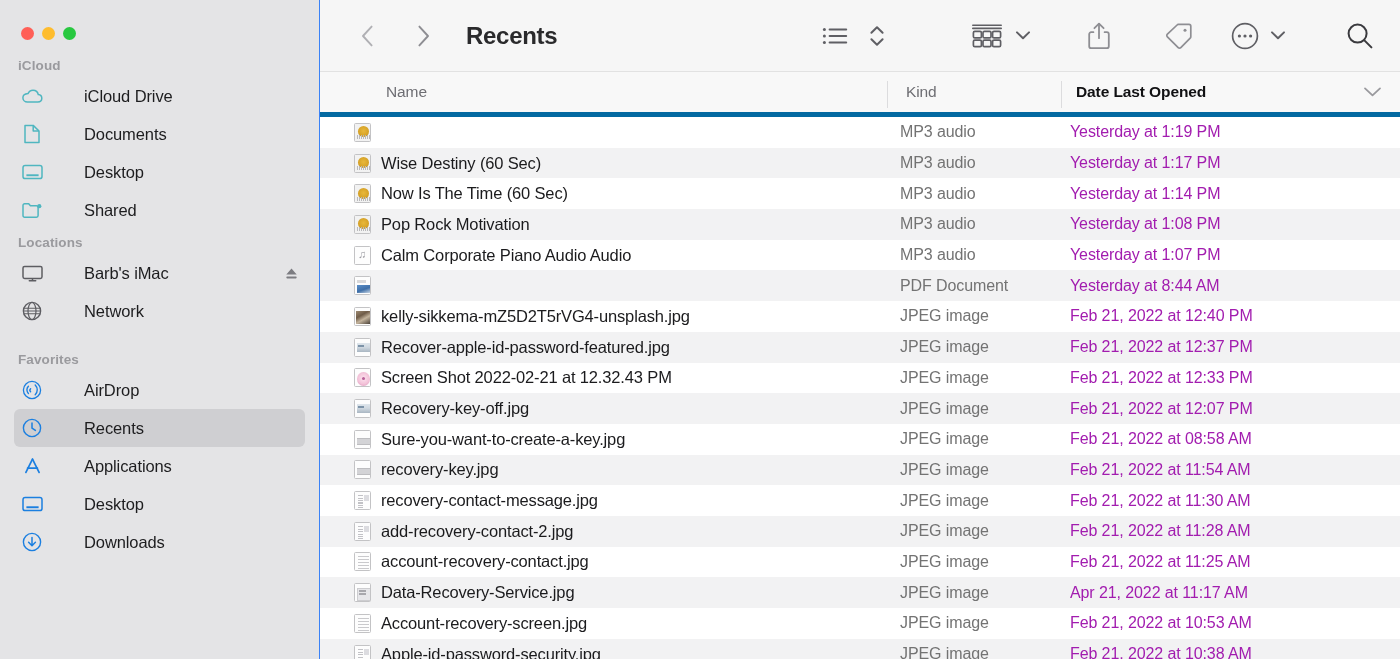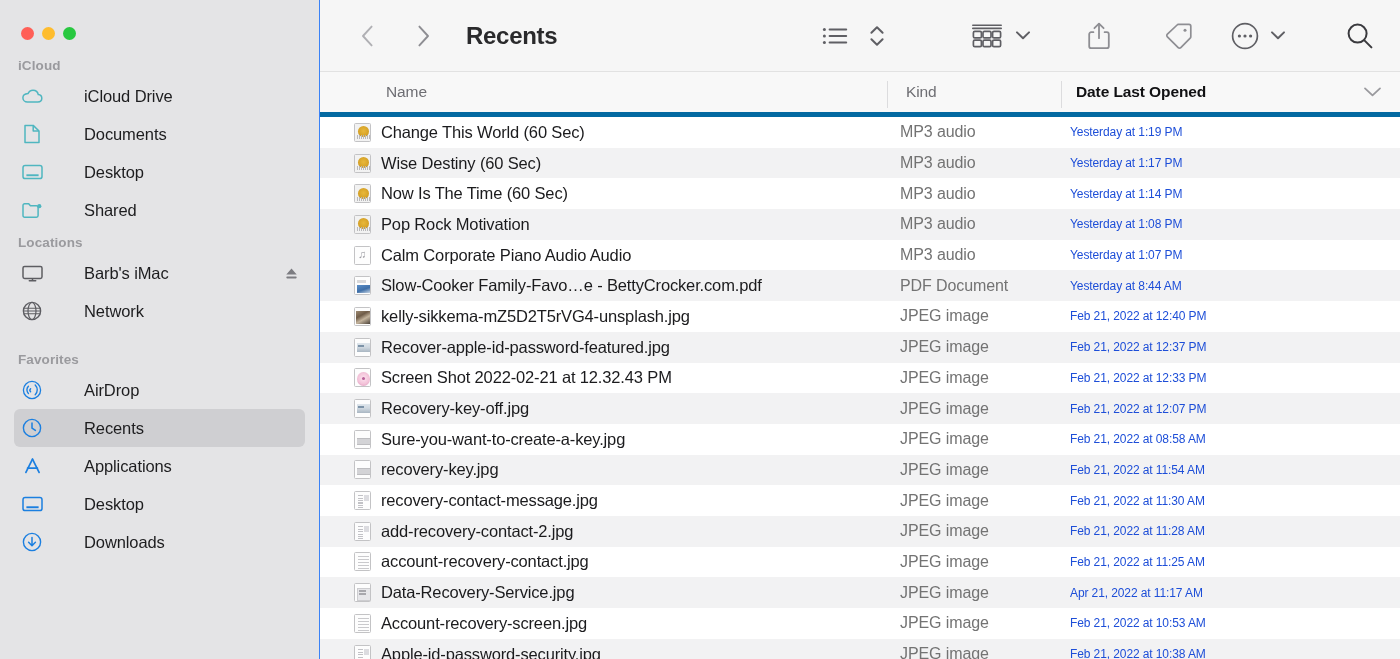--- a/index.html
+++ b/index.html
@@ -109,21 +109,21 @@
   .r-name {
     font-size:16.5px; color:#1b1b1d; letter-spacing:-.15px;
     white-space:nowrap; overflow:hidden;
   }
   .r-kind {
     position:absolute; left:580px;
     font-size:16px; color:#737373; letter-spacing:-.1px; white-space:nowrap;
   }
   .r-date {
     position:absolute; left:750px;
-    font-size:12px; color:#1d4ed8; letter-spacing:-.1px; white-space:nowrap;
+    font-size:16px; color:#a21caf; letter-spacing:-.1px; white-space:nowrap;
   }
 
   
   .ico-box {
     width:17px; height:19px; border:1px solid #c3c3c5; border-radius:1.5px;
     background:#fdfdfd; display:block; position:relative; overflow:hidden;
   }
   .ico-audio { background:#f2f2f2; }
   .ico-audio::before {
     content:""; position:absolute; left:3px; top:2.5px;
@@ -443,21 +443,20 @@
           <path d="M2 2.4L9.5 9.4 17 2.4" stroke="#9a9a9e" stroke-width="1.8" stroke-linecap="round" stroke-linejoin="round"></path>
         </svg>
     </div>
   </div>
 
   <div class="list" id="file-list">
       <div class="row">
         <span class="r-ico">
           <span class="ico-box ico-audio"></span>
         </span>
-        <span class="r-name">Change This World (60 Sec)</span>
         <span class="r-kind">MP3 audio</span>
         <span class="r-date">Yesterday at 1:19 PM</span>
       </div>
       <div class="row alt">
         <span class="r-ico">
           <span class="ico-box ico-audio"></span>
         </span>
         <span class="r-name">Wise Destiny (60 Sec)</span>
         <span class="r-kind">MP3 audio</span>
         <span class="r-date">Yesterday at 1:17 PM</span>
@@ -483,21 +482,20 @@
           <span class="ico-box ico-note"></span>
         </span>
         <span class="r-name">Calm Corporate Piano Audio Audio</span>
         <span class="r-kind">MP3 audio</span>
         <span class="r-date">Yesterday at 1:07 PM</span>
       </div>
       <div class="row alt">
         <span class="r-ico">
           <span class="ico-box ico-pdf"></span>
         </span>
-        <span class="r-name">Slow-Cooker Family-Favo…e - BettyCrocker.com.pdf</span>
         <span class="r-kind">PDF Document</span>
         <span class="r-date">Yesterday at 8:44 AM</span>
       </div>
       <div class="row">
         <span class="r-ico">
           <span class="ico-box ico-photo"></span>
         </span>
         <span class="r-name">kelly-sikkema-mZ5D2T5rVG4-unsplash.jpg</span>
         <span class="r-kind">JPEG image</span>
         <span class="r-date">Feb 21, 2022 at 12:40 PM</span>

